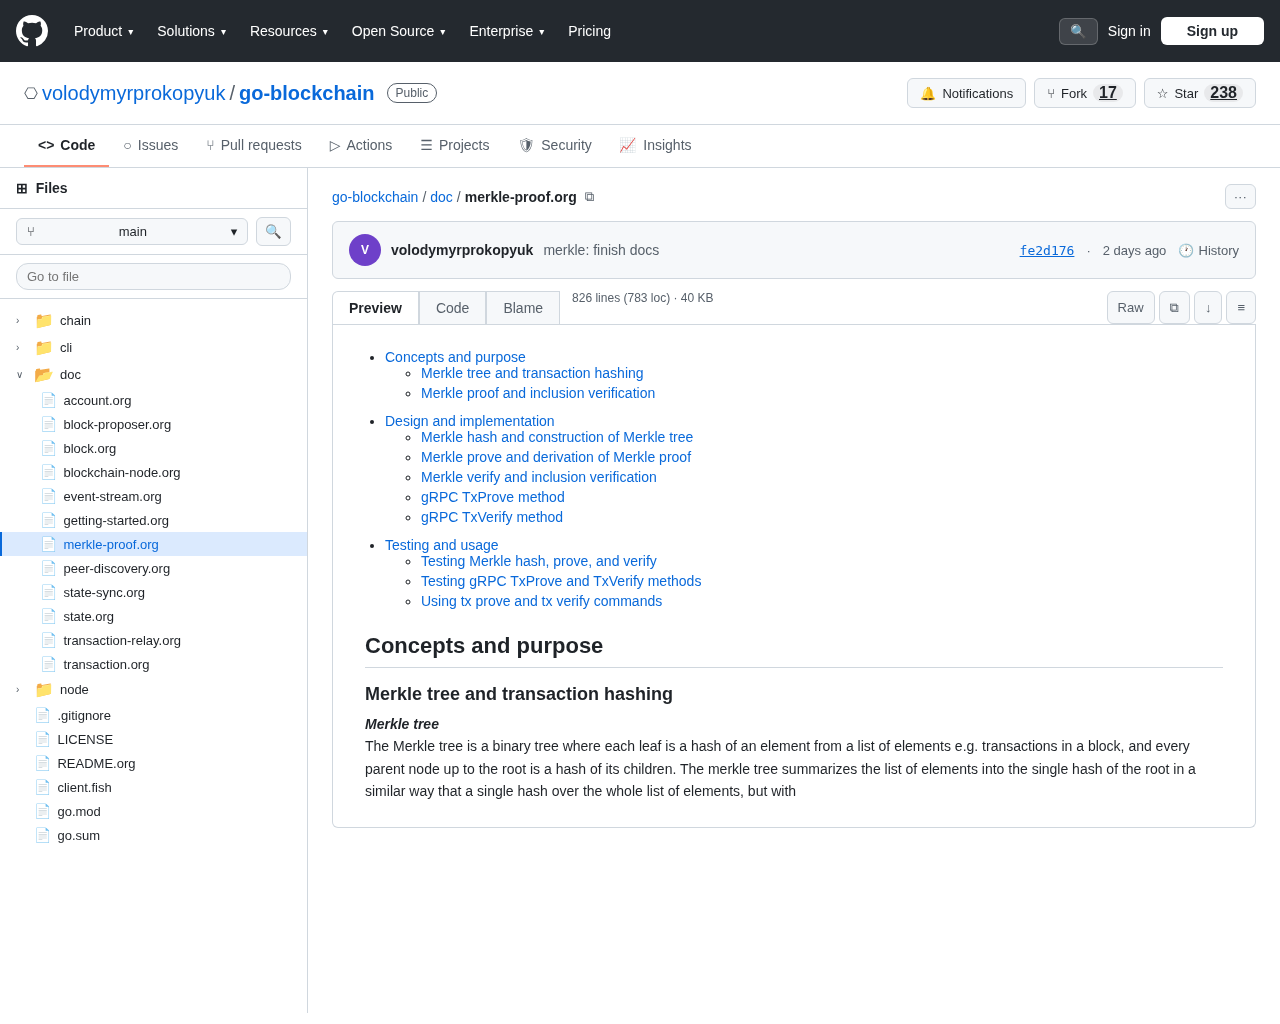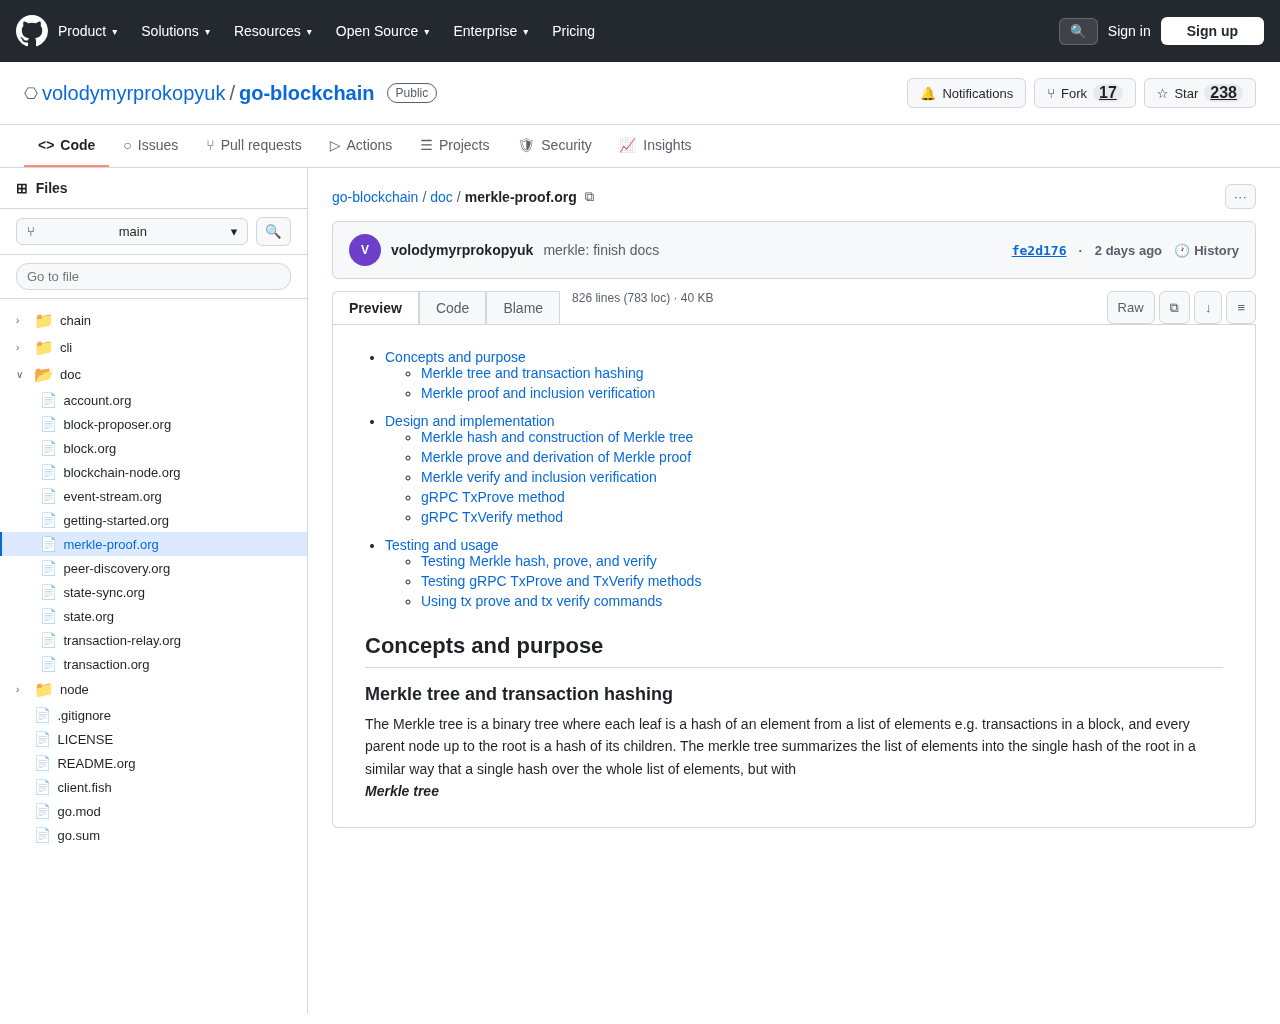--- a/index.html
+++ b/index.html
@@ -5,20 +5,21 @@
     * { box-sizing: border-box; margin: 0; padding: 0; }
     body { font-family: -apple-system, BlinkMacSystemFont, "Segoe UI", Helvetica, Arial, sans-serif; font-size: 14px; color: #1f2328; background: #fff; }
 
     
     .top-nav {
       background: #24292f;
       display: flex;
       align-items: center;
       padding: 0 16px;
       height: 62px;
+      gap: 16px;
       position: relative;
     }
     .top-nav-logo {
       color: #fff;
       font-size: 24px;
       display: flex;
       align-items: center;
     }
     .top-nav-logo svg { fill: white; }
     .top-nav-links {
@@ -288,21 +289,20 @@
       font-weight: 600;
     }
     .commit-author { font-weight: 600; font-size: 14px; }
     .commit-message { color: #57606a; font-size: 14px; }
     .commit-right {
       display: flex;
       align-items: center;
       gap: 12px;
       font-size: 13px;
       color: #57606a;
-      font-weight: bold;
     }
     .commit-hash { font-family: monospace; color: #0969da; }
     .history-btn {
       display: flex;
       align-items: center;
       gap: 4px;
       color: #57606a;
       cursor: pointer;
     }
 
@@ -724,18 +724,18 @@
             <li><a href="#">Testing Merkle hash, prove, and verify</a></li>
             <li><a href="#">Testing gRPC TxProve and TxVerify methods</a></li>
             <li><a href="#">Using tx prove and tx verify commands</a></li>
           </ul>
         </li>
       </ul>
 
       <h2>Concepts and purpose</h2>
 
       <h3>Merkle tree and transaction hashing</h3>
+      <p><em>Merkle tree</em></p>
       <p>The Merkle tree is a binary tree where each leaf is a hash of an element from a list of elements e.g. transactions in a block, and every parent node up to the root is a hash of its children. The merkle tree summarizes the list of elements into the single hash of the root in a similar way that a single hash over the whole list of elements, but with</p>
-      <p><em>Merkle tree</em></p>
     </div>
 
   </main>
 </div>
 
 </body></html>

